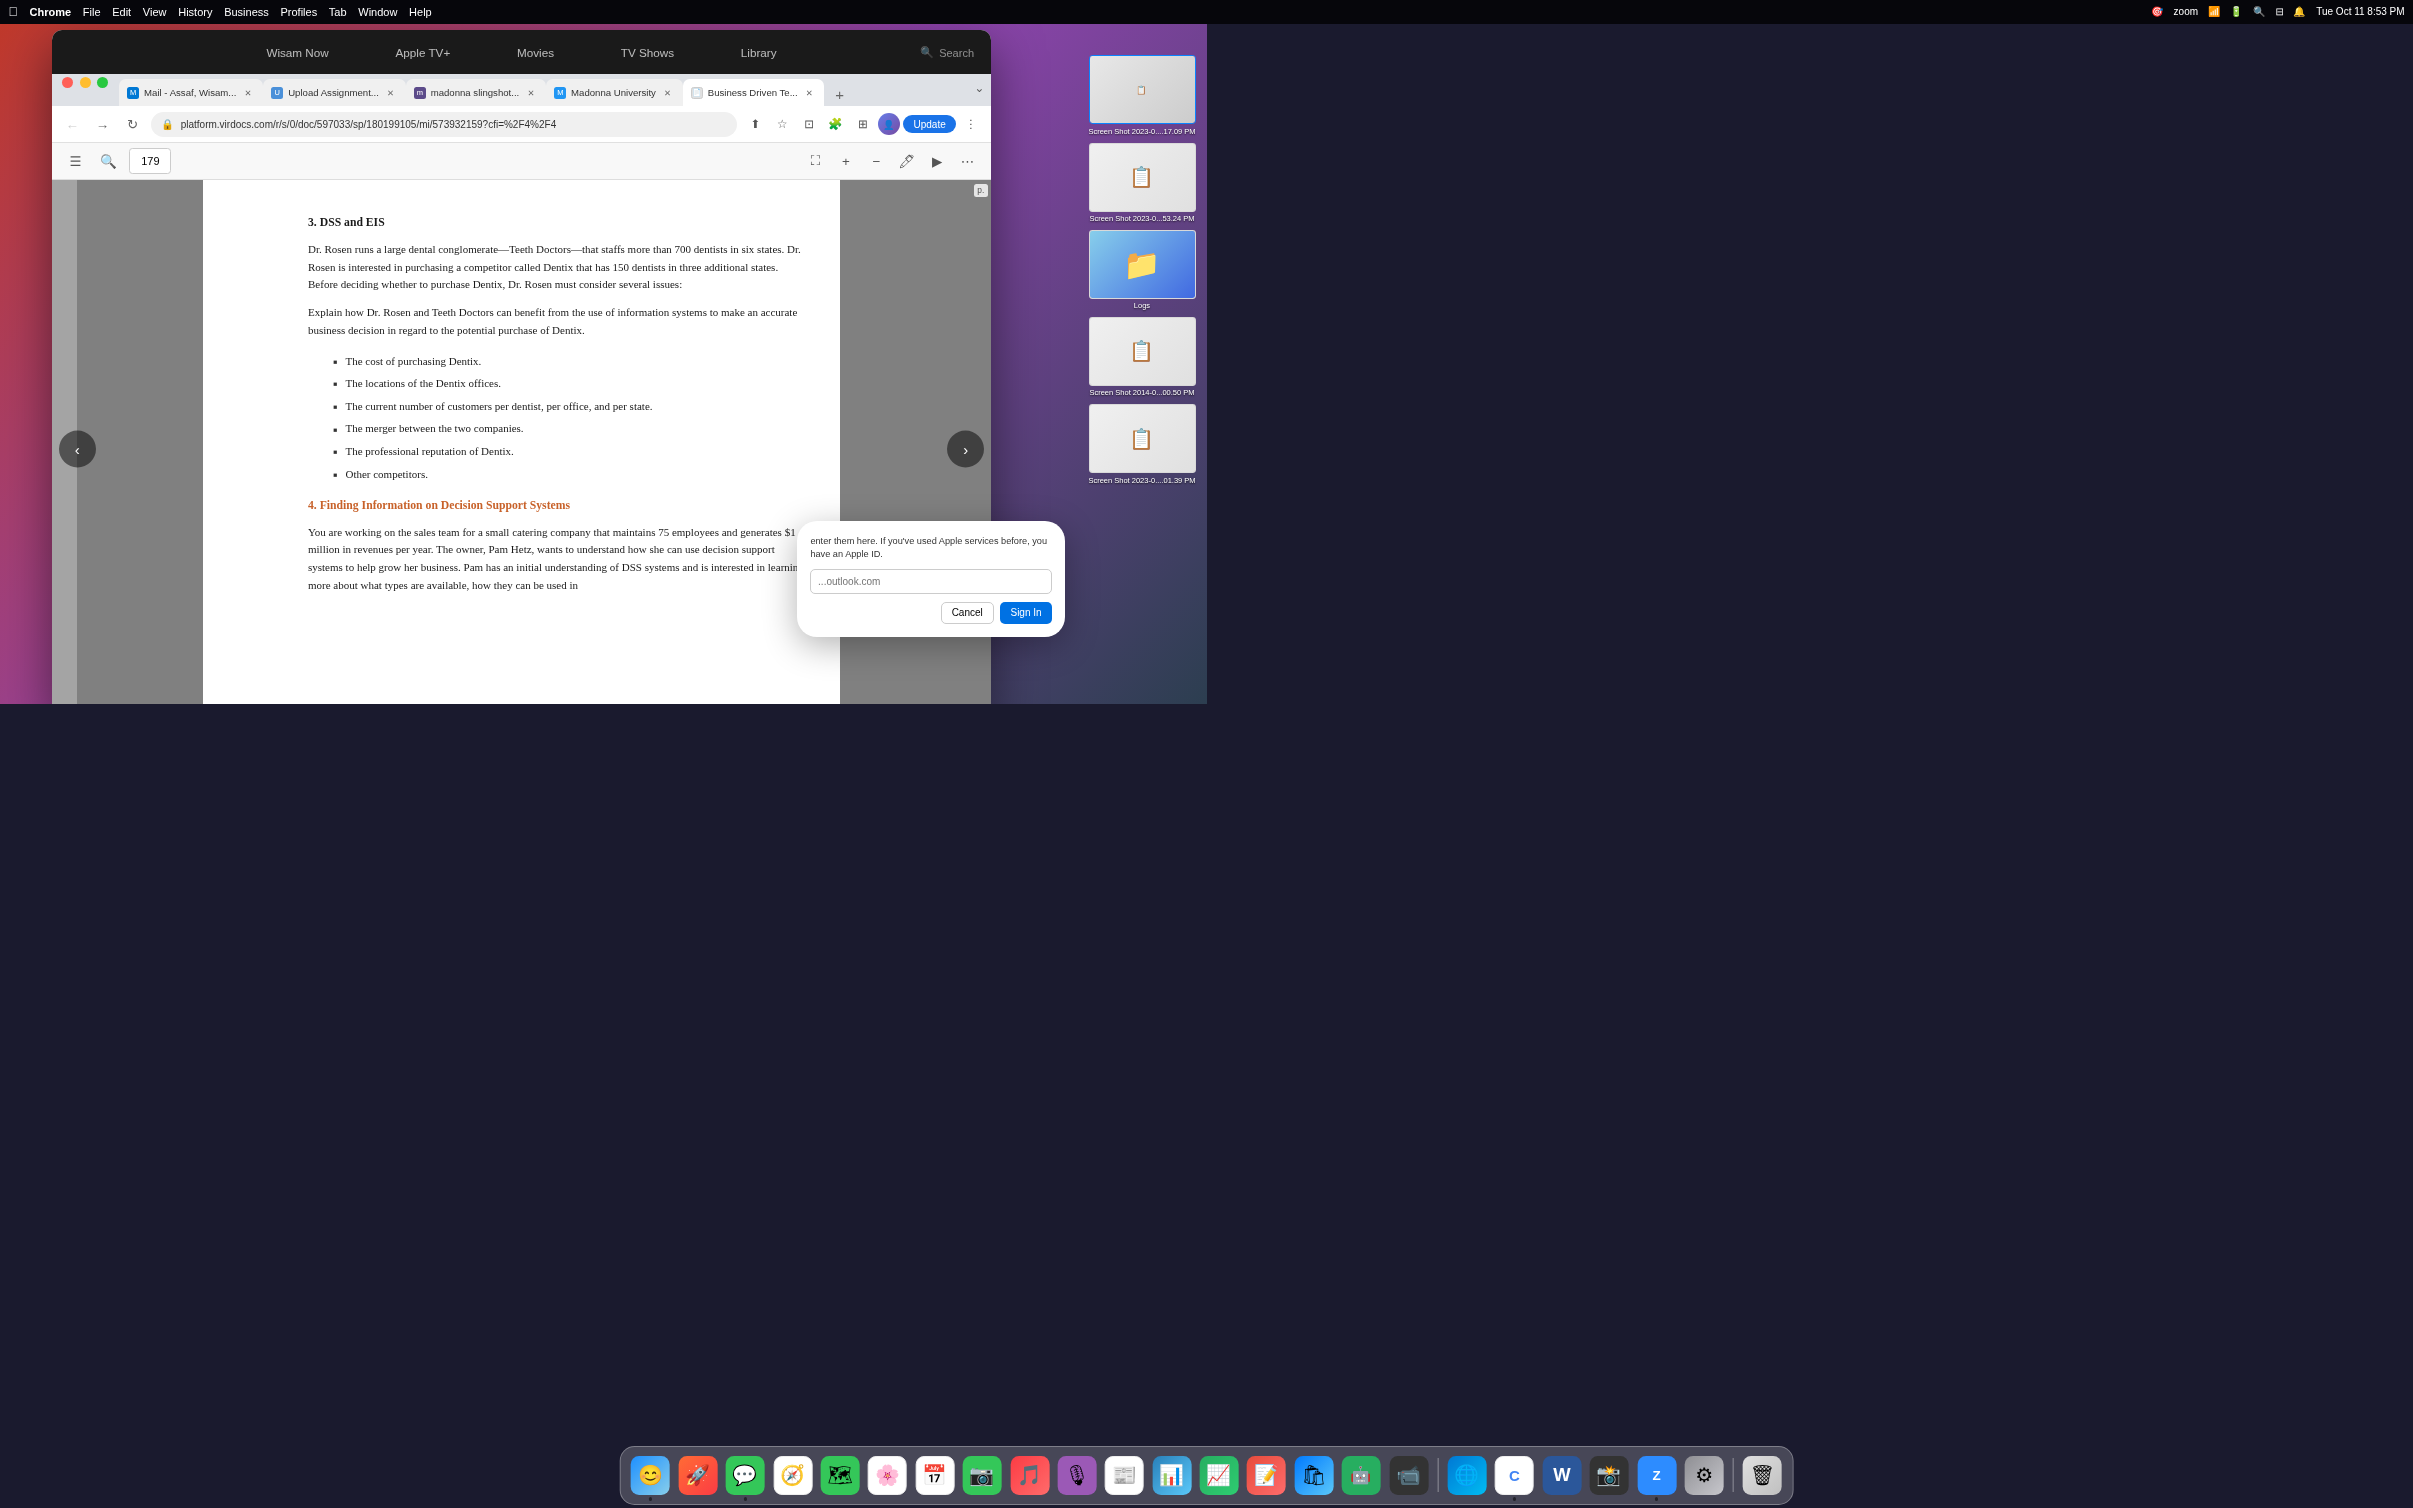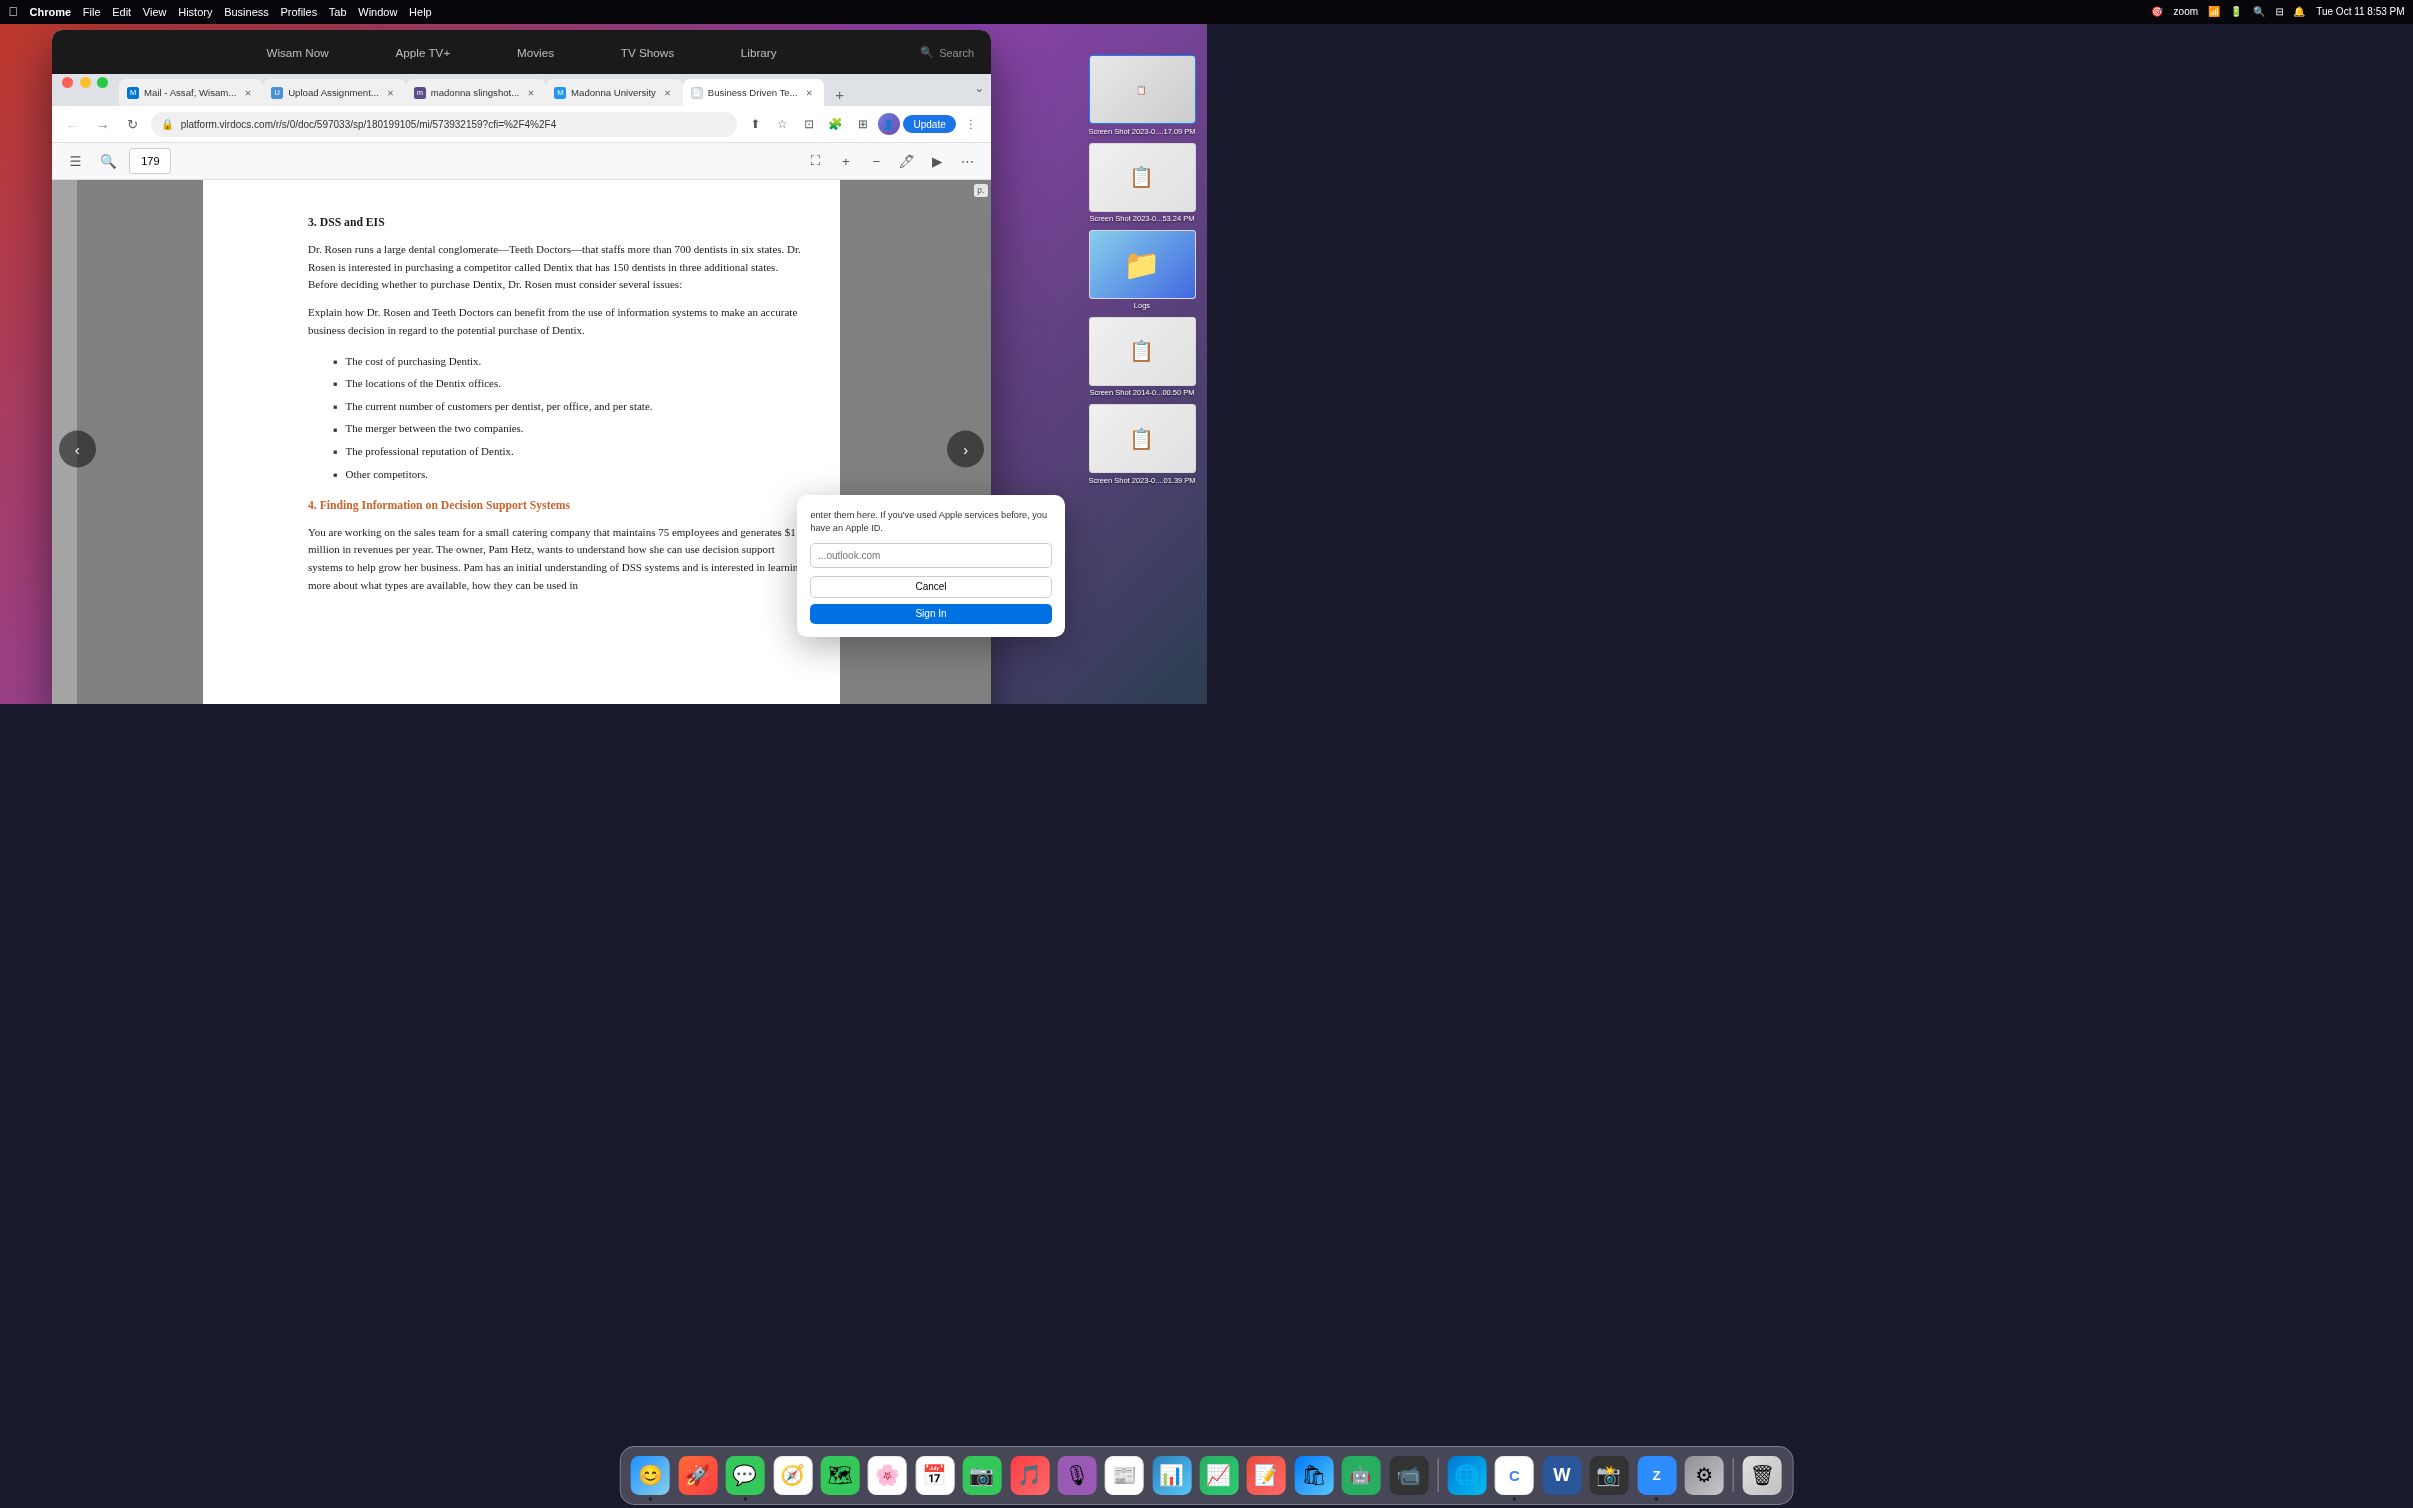--- a/index.html
+++ b/index.html
@@ -474,21 +474,21 @@
       margin: 0 3.4px;
     }
 
     
     .signin-overlay {
       position: absolute;
       bottom: 67px;
       right: 142px;
       width: 268px;
       background: white;
-      border-radius: 10px;
+      border-radius: 20px;
       padding: 13.4px;
       box-shadow: 0 8.4px 34px rgba(0,0,0,0.3);
       font-size: 10px;
     }
     .signin-text {
       color: #333;
       margin-bottom: 8.4px;
       font-size: 9.2px;
       line-height: 1.4;
     }
@@ -498,21 +498,20 @@
       border: 0.8px solid #ccc;
       border-radius: 5px;
       padding: 0 6.7px;
       font-size: 10px;
       margin-bottom: 8.4px;
     }
     .signin-btns {
       display: flex;
       justify-content: flex-end;
       gap: 6.7px;
-      flex-direction: column;
     }
     .signin-cancel {
       padding: 4.2px 10px;
       border: 0.8px solid #ccc;
       border-radius: 5px;
       background: white;
       font-size: 10px;
       cursor: pointer;
     }
     .signin-submit {

